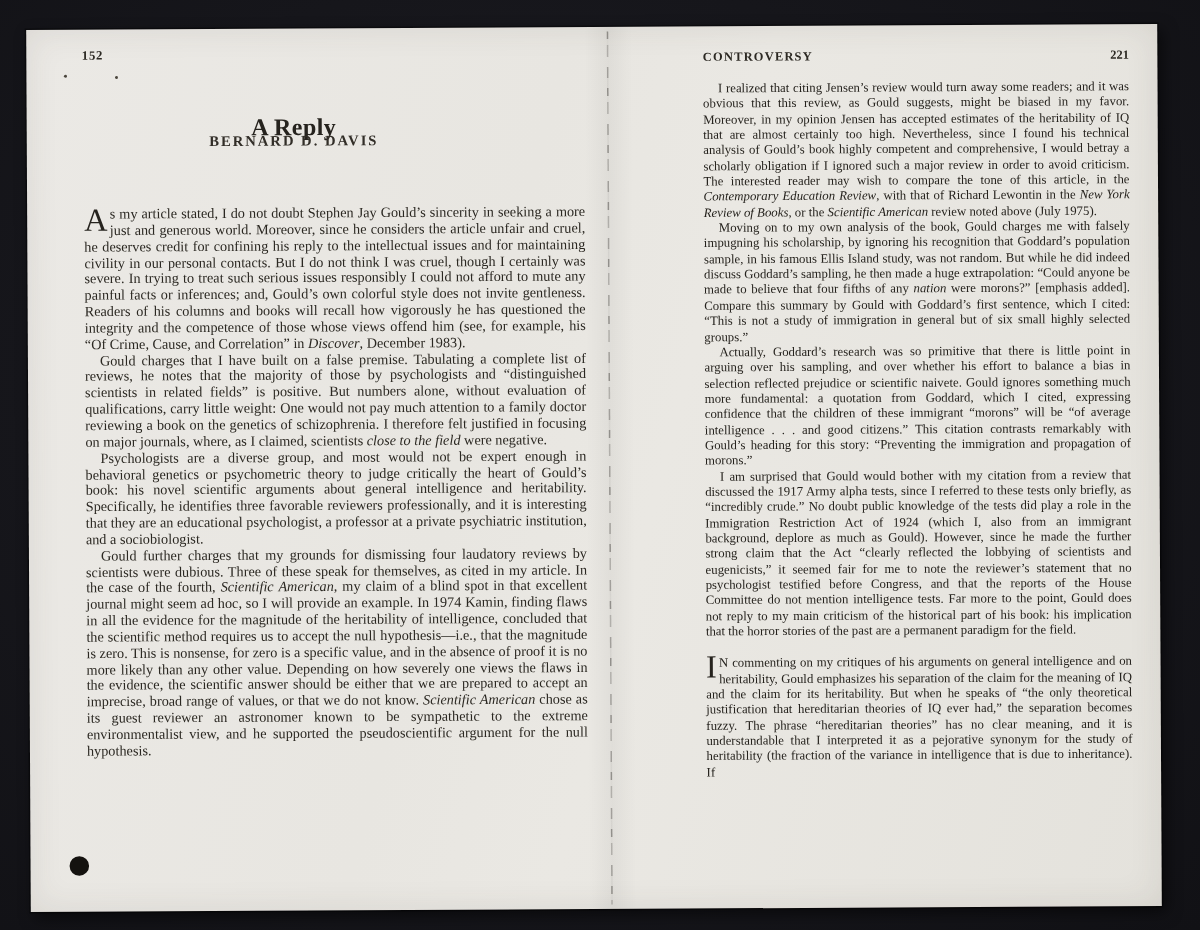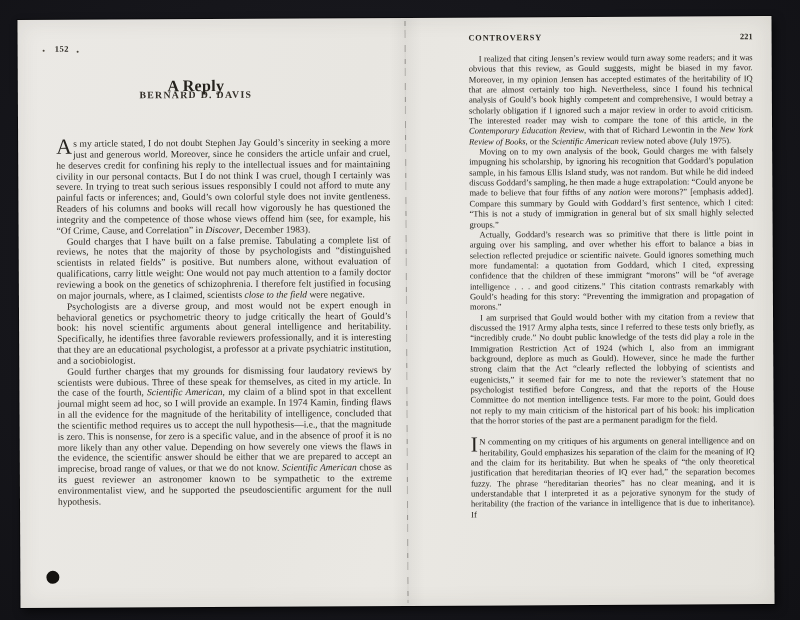--- a/index.html
+++ b/index.html
@@ -44,21 +44,21 @@
       rgba(35,32,28,0.45) 9px 17px,
       rgba(35,32,28,0.00) 17px 24px,
       rgba(35,32,28,0.60) 24px 31px,
       rgba(35,32,28,0.10) 31px 38px);
     opacity: 0.55;
   }
 
   
   .folio-left {
     position: absolute;
-    left: 37px; top: 24px;
+    left: 37px; top: 12px;
     font-size: 8.5px; font-weight: bold; letter-spacing: 0.5px;
     color: #2c2923;
     text-align: center;
   }
   .speck { position: absolute; background: #4a453c; border-radius: 50%; }
   .speck.s1 { left: 25px; top: 30px; width: 2px; height: 2px; }
   .speck.s2 { left: 59px; top: 31px; width: 2px; height: 2px; }
 
   .left-title {
     position: absolute;

